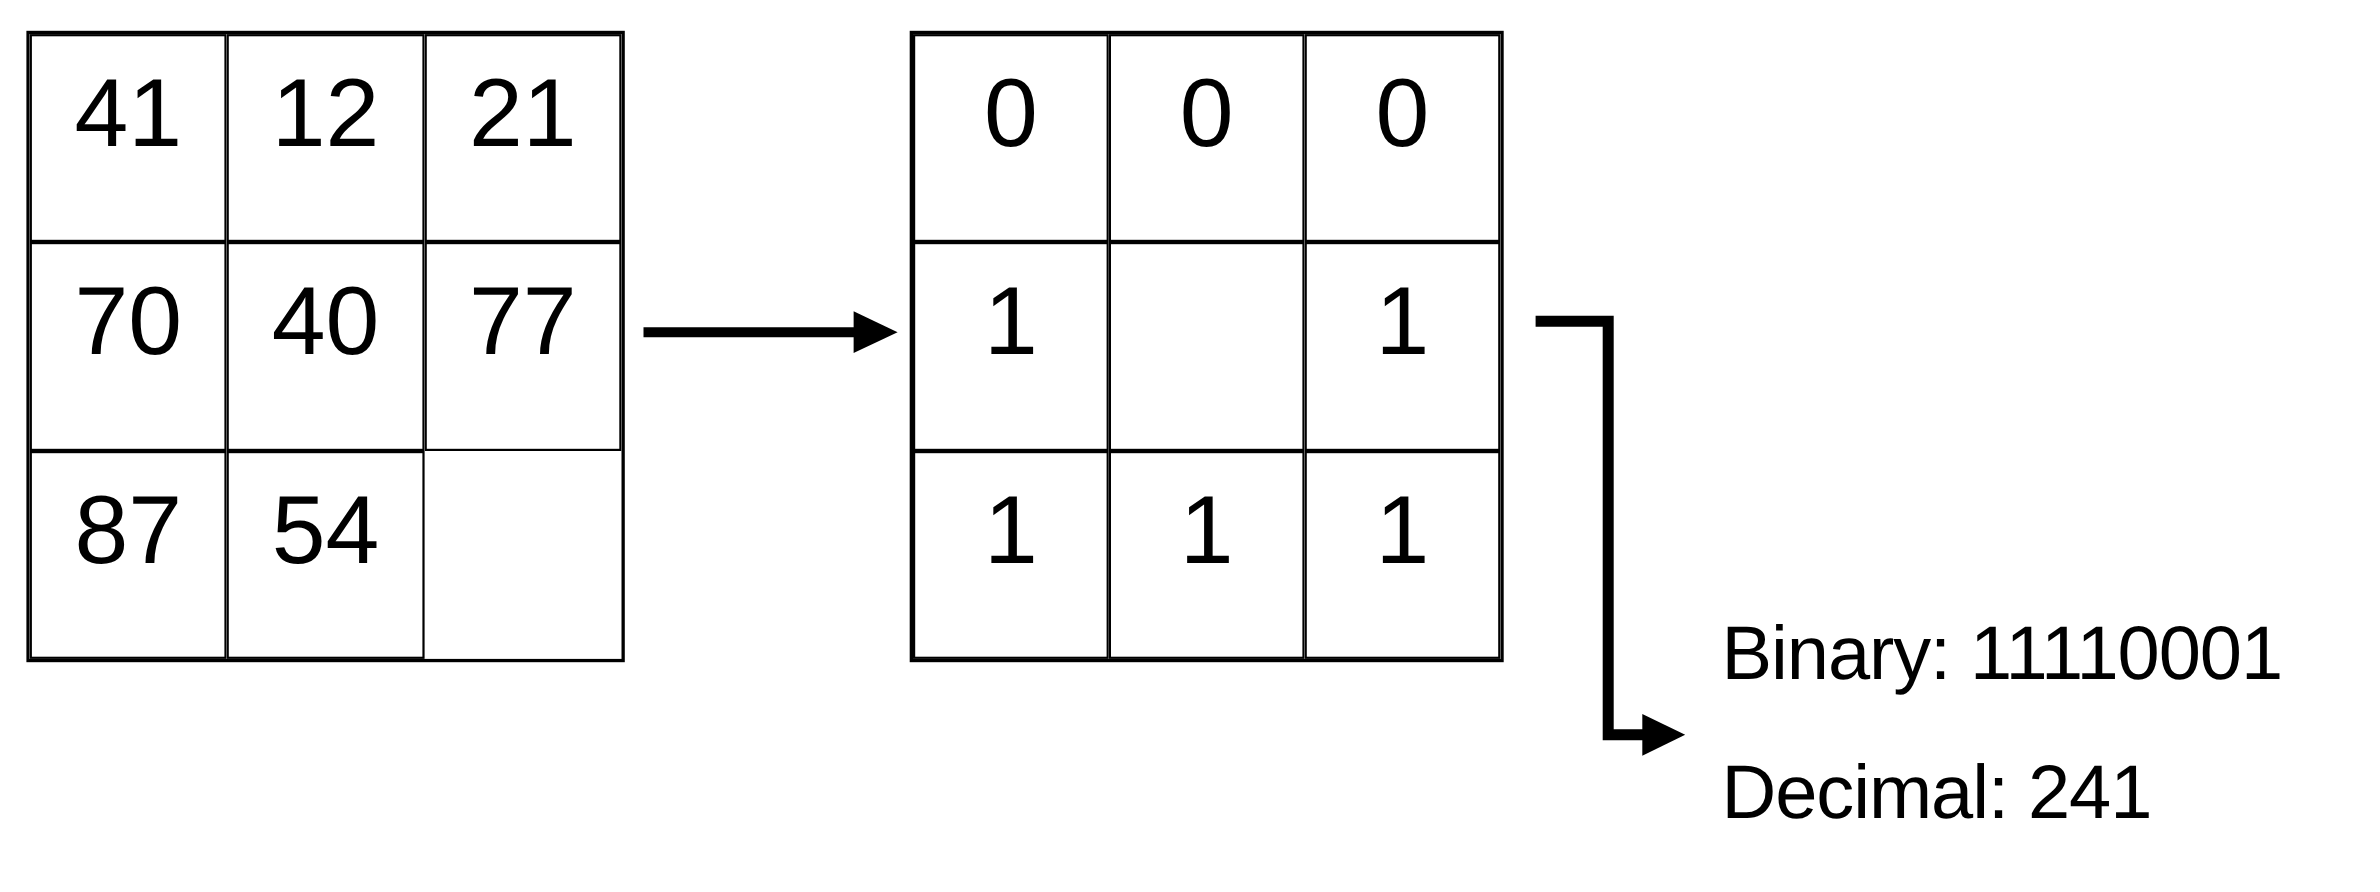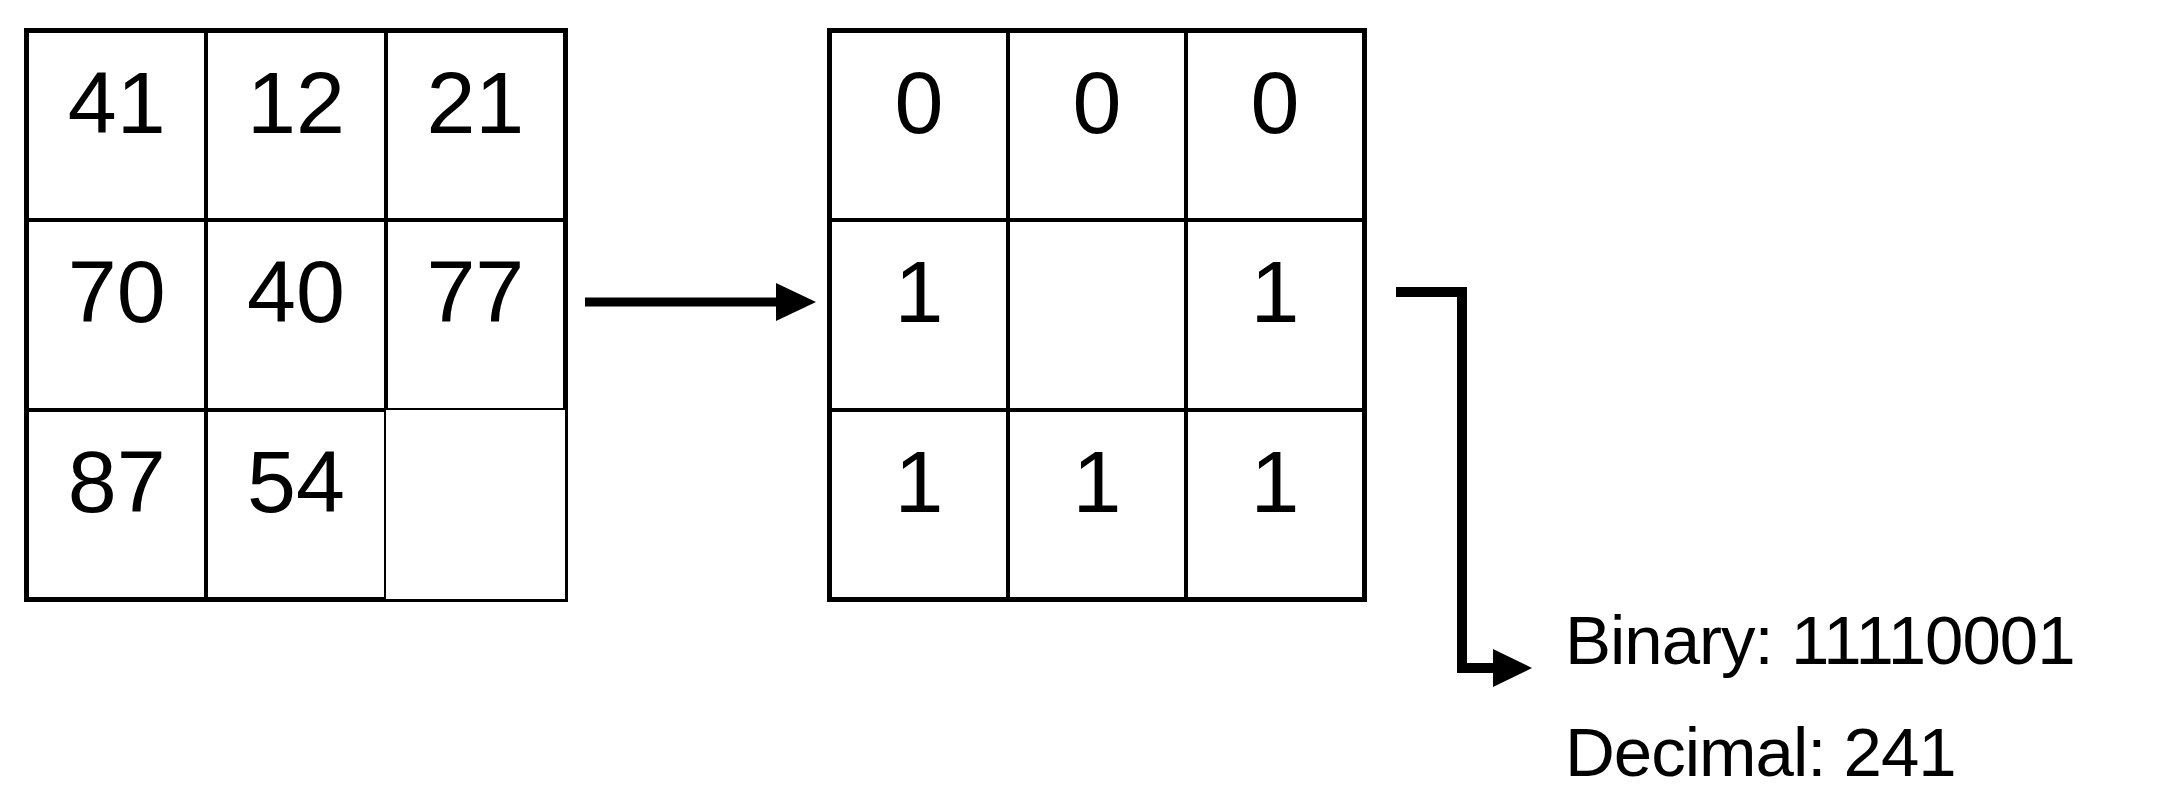--- a/index.html
+++ b/index.html
@@ -59,24 +59,23 @@
     pointer-events: none;
   }
   .result-line {
     position: absolute;
     left: 1565px;
     font-size: 69px;
     line-height: 1;
     letter-spacing: -1px;
     white-space: nowrap;
     color: #000000;
-    margin-top: 47px;
   }
   #binary-line { top: 559px; }
-  #decimal-line { top: 671px; }
+  #decimal-line { top: 686px; }
 </style>
 </head>
 <body>
 
 <div id="canvas">
 
   <div class="grid3" id="pixel-grid">
     <div class="cell">41</div>
     <div class="cell">12</div>
     <div class="cell">21</div>

